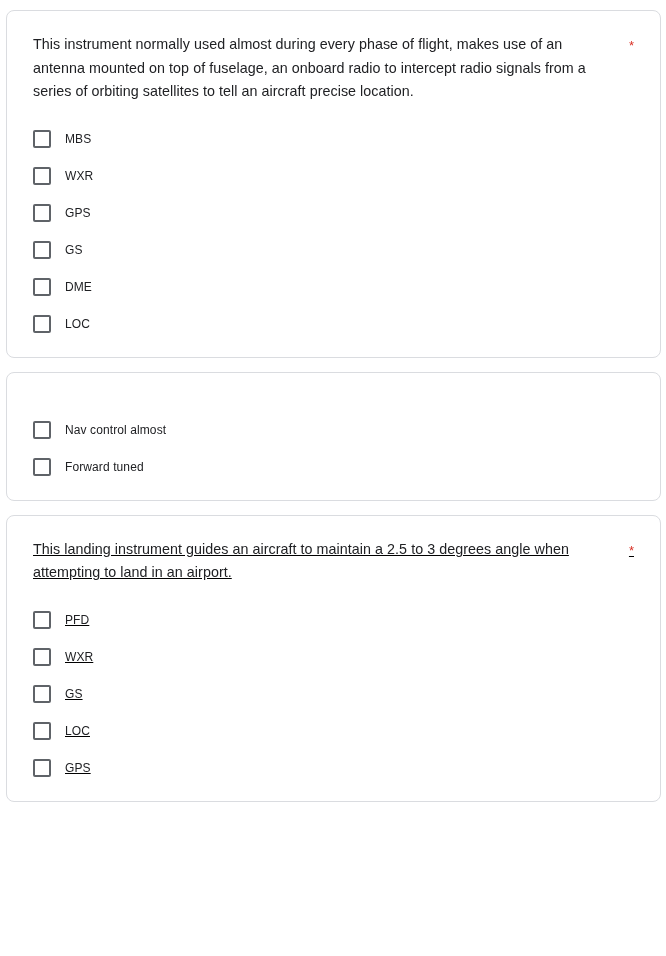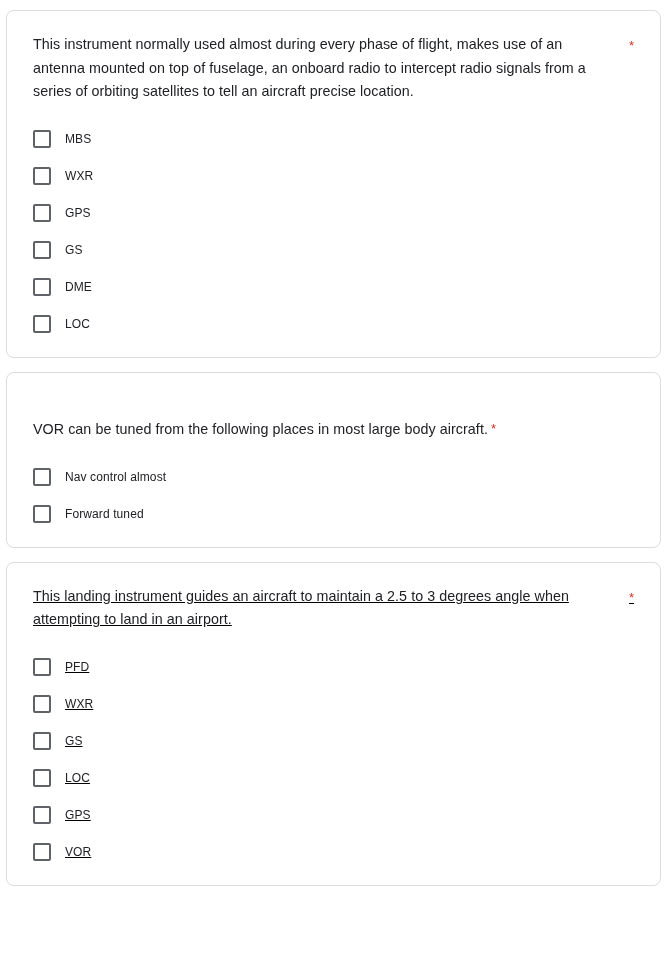--- a/index.html
+++ b/index.html
@@ -124,25 +124,20 @@
         <span class="option-label">DME</span>
       </div>
       <div class="option-row">
         <span class="checkbox-box"></span>
         <span class="option-label">LOC</span>
       </div>
     </div>
   </div>
 
   <div class="question-card">
-    <div class="question-head">
-      <div class="question-text">
-        <span>VOR can be tuned from the following places in most large body aircraft.</span><span class="required-star inline-star">*</span>
-      </div>
-    </div>
     <div class="options-list">
       <div class="option-row">
         <span class="checkbox-box"></span>
         <span class="option-label">Nav control almost</span>
       </div>
       <div class="option-row">
         <span class="checkbox-box"></span>
         <span class="option-label">Forward tuned</span>
       </div>
     </div>
@@ -167,20 +162,16 @@
         <span class="option-label">GS</span>
       </div>
       <div class="option-row">
         <span class="checkbox-box"></span>
         <span class="option-label">LOC</span>
       </div>
       <div class="option-row">
         <span class="checkbox-box"></span>
         <span class="option-label">GPS</span>
       </div>
-      <div class="option-row">
-        <span class="checkbox-box"></span>
-        <span class="option-label">VOR</span>
-      </div>
     </div>
   </div>
 
 </div>
 
 </body></html>

